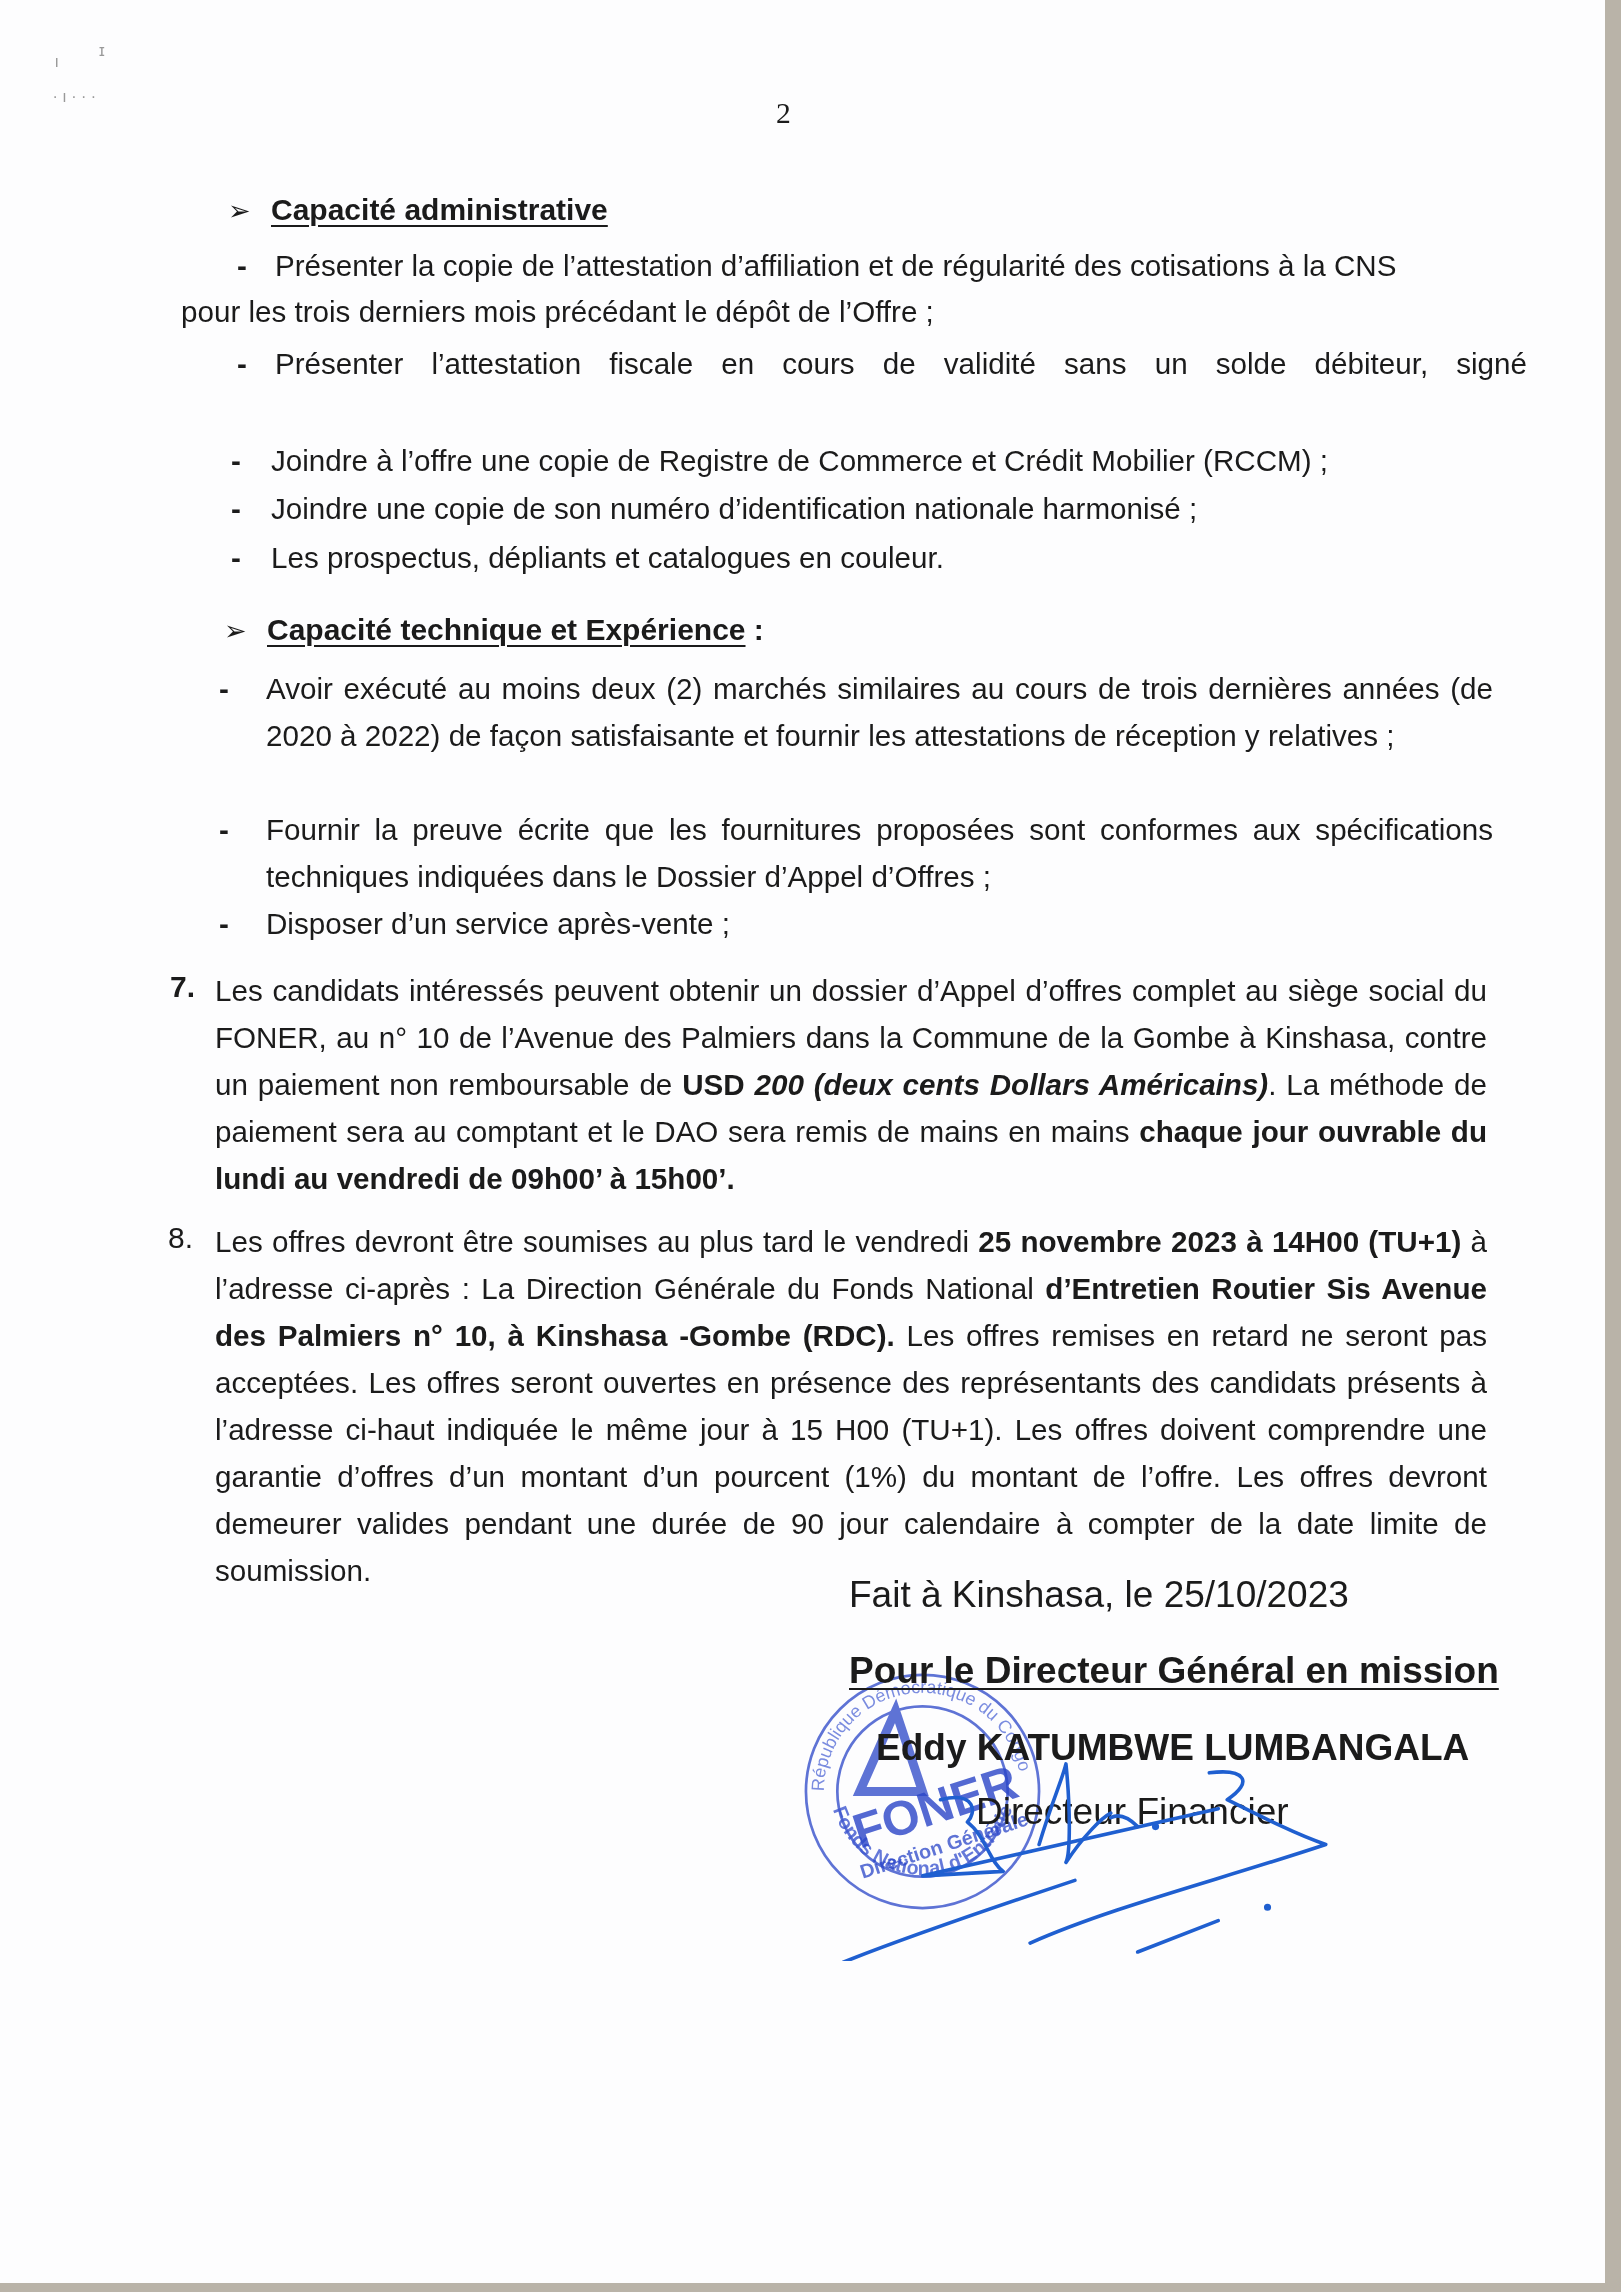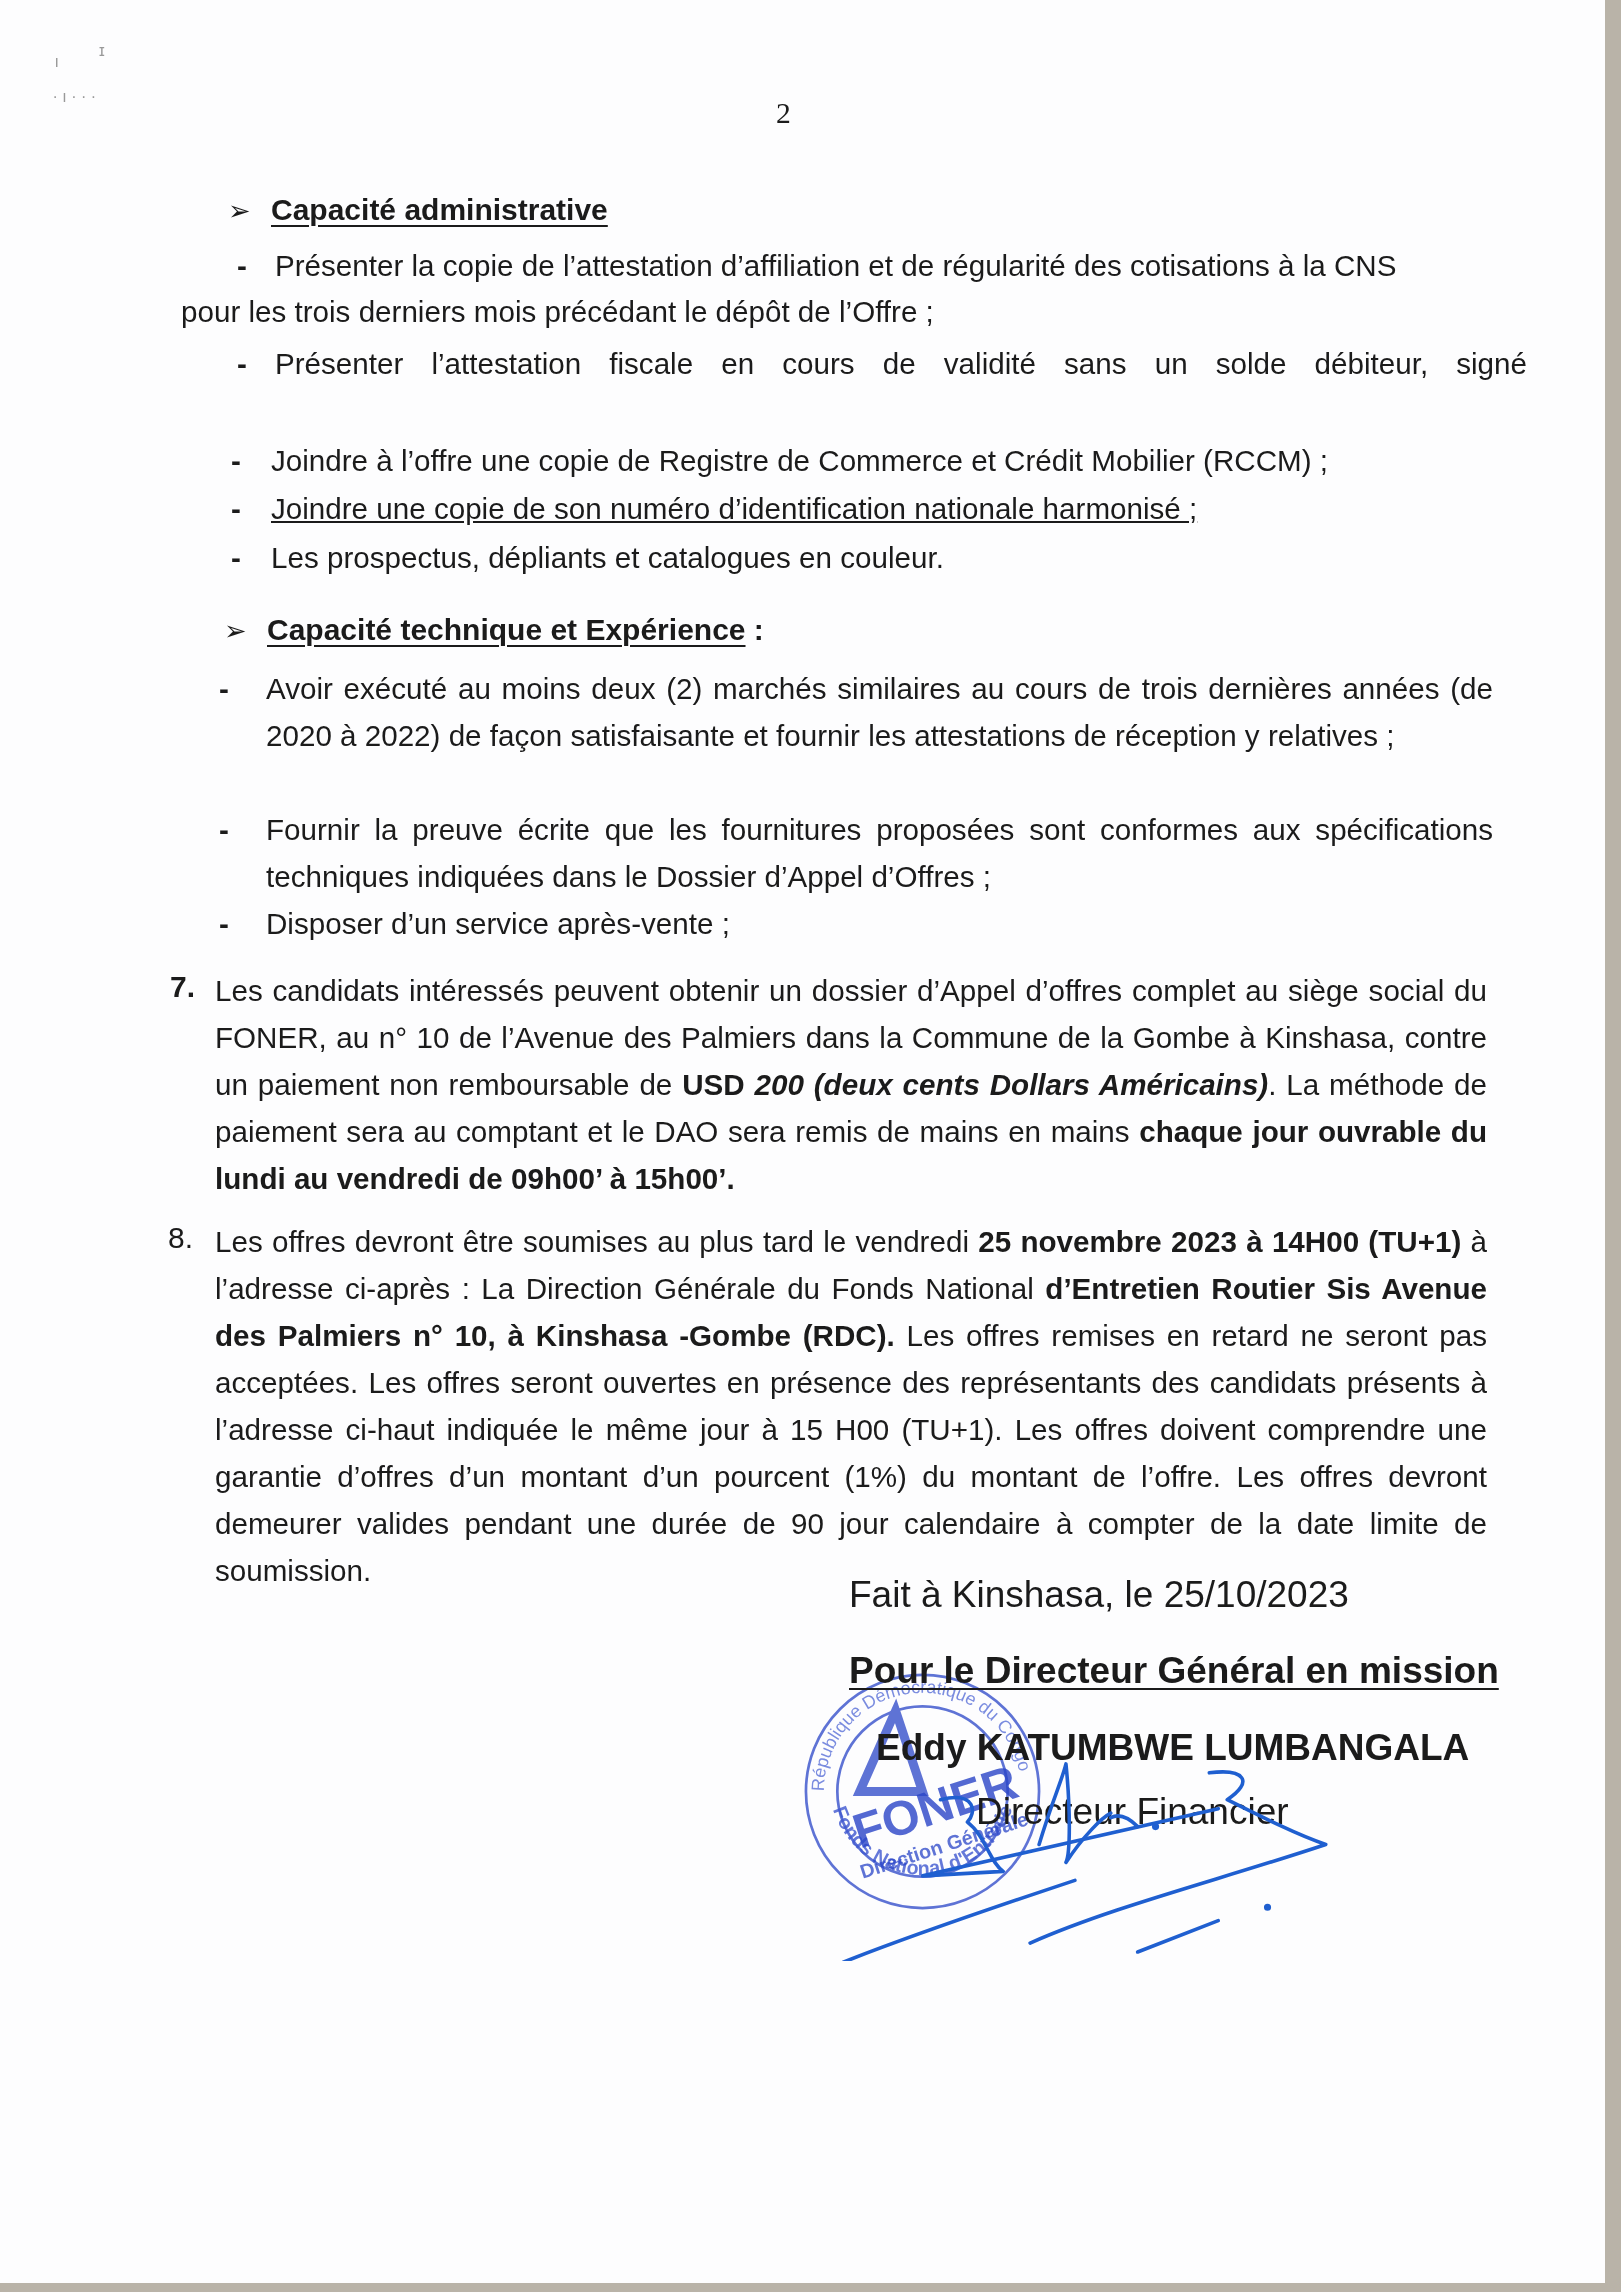--- a/index.html
+++ b/index.html
@@ -63,21 +63,21 @@
     <span class="dash" style="left:0">-</span>
     <span class="justify" style="position:absolute; left:38px; width:1252px; text-align-last:justify; display:block;">Présenter l’attestation fiscale en cours de validité sans un solde débiteur, signé</span>
   </div>
 
   <div class="bullet" style="left:231px; top:437px;">
     <span class="dash" style="left:0">-</span>
     <span style="position:absolute; left:40px; white-space:nowrap;">Joindre à l’offre une copie de Registre de Commerce et Crédit Mobilier (RCCM) ;</span>
   </div>
   <div class="bullet" style="left:231px; top:485px;">
     <span class="dash" style="left:0">-</span>
-    <span style="position:absolute; left:40px; white-space:nowrap;text-decoration:underline;">Joindre une copie de son numéro d’identification nationale harmonisé ;</span>
+    <span style="position:absolute; left:40px; white-space:nowrap;">Joindre une copie de son numéro d’identification nationale harmonisé ;</span>
   </div>
   <div class="bullet" style="left:231px; top:534px;">
     <span class="dash" style="left:0">-</span>
     <span style="position:absolute; left:40px; white-space:nowrap;text-align:right;">Les prospectus, dépliants et catalogues en couleur.</span>
   </div>
 
   <div class="section-title" style="left:224px; top:613px;">
     <span class="arrow">➢</span><u>Capacité technique et Expérience</u><span> :</span>
   </div>
 

